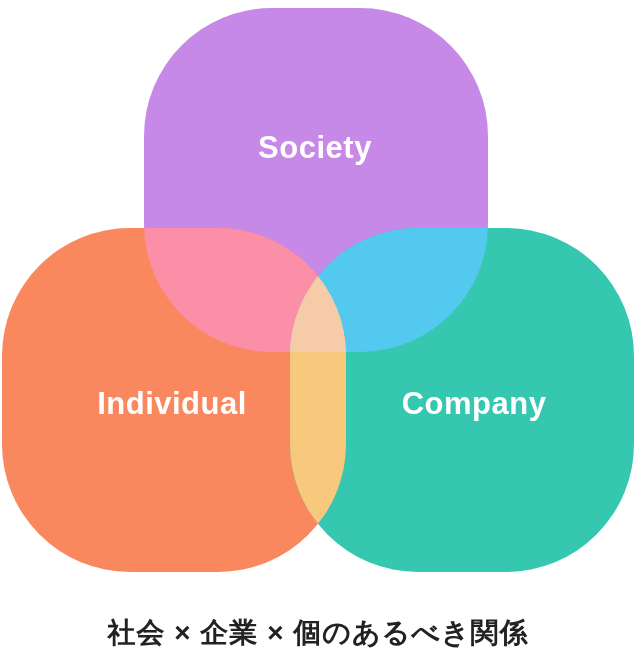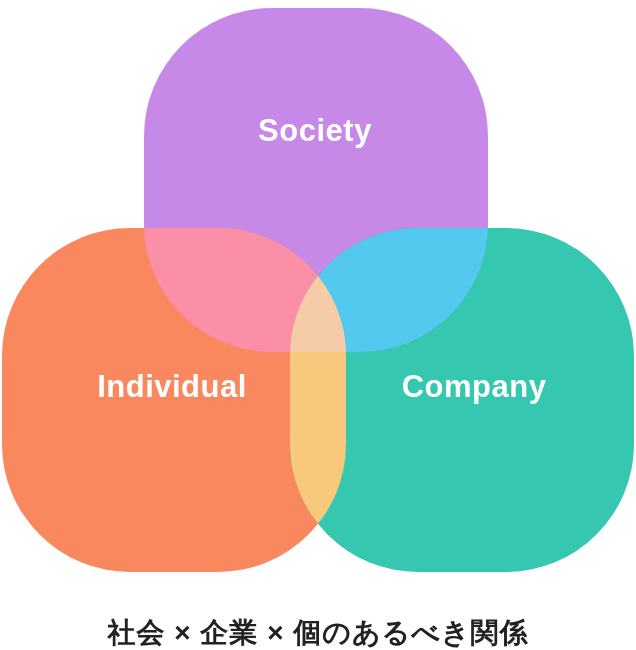--- a/index.html
+++ b/index.html
@@ -23,20 +23,21 @@
   }
   .shape-label {
     position: absolute;
     transform: translate(-50%, -50%);
     color: #ffffff;
     font-size: 31px;
     font-weight: 700;
     letter-spacing: 0.5px;
     white-space: nowrap;
     user-select: none;
+    margin-top: 17px;
   }
   .label-society   { left: 315px; top: 131px; }
   .label-individual{ left: 172px; top: 387px; }
   .label-company   { left: 474px; top: 387px; }
   .caption {
     position: absolute;
     left: 0;
     top: 614px;
     width: 636px;
     text-align: center;

